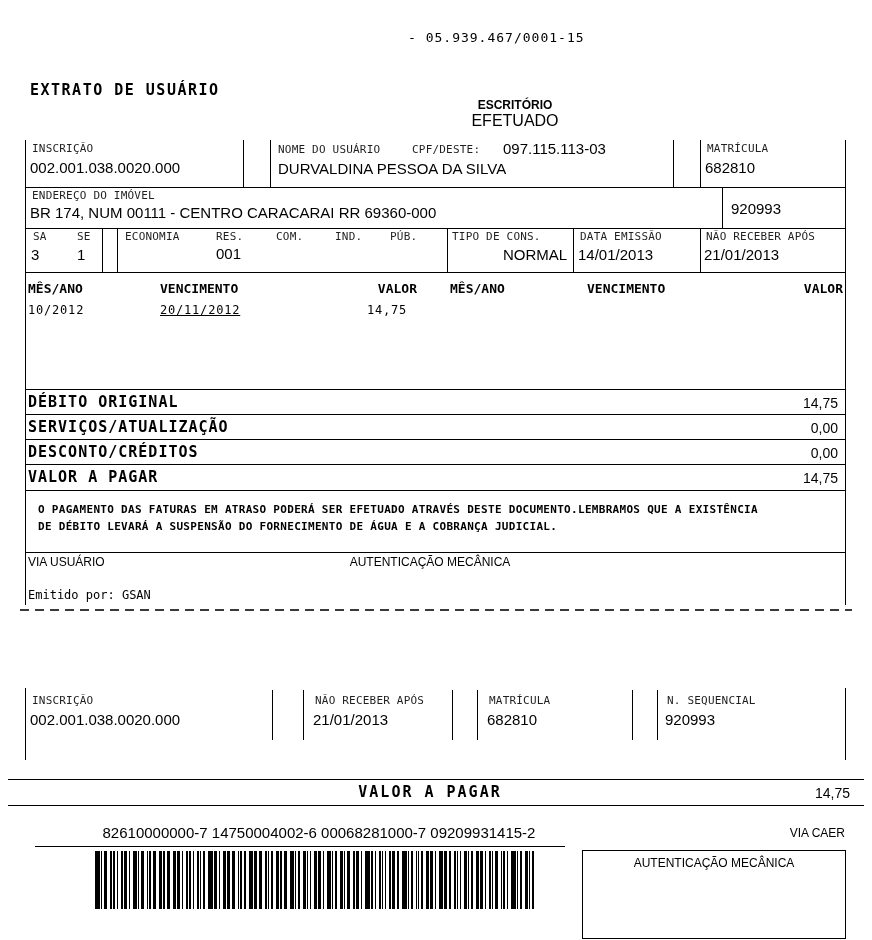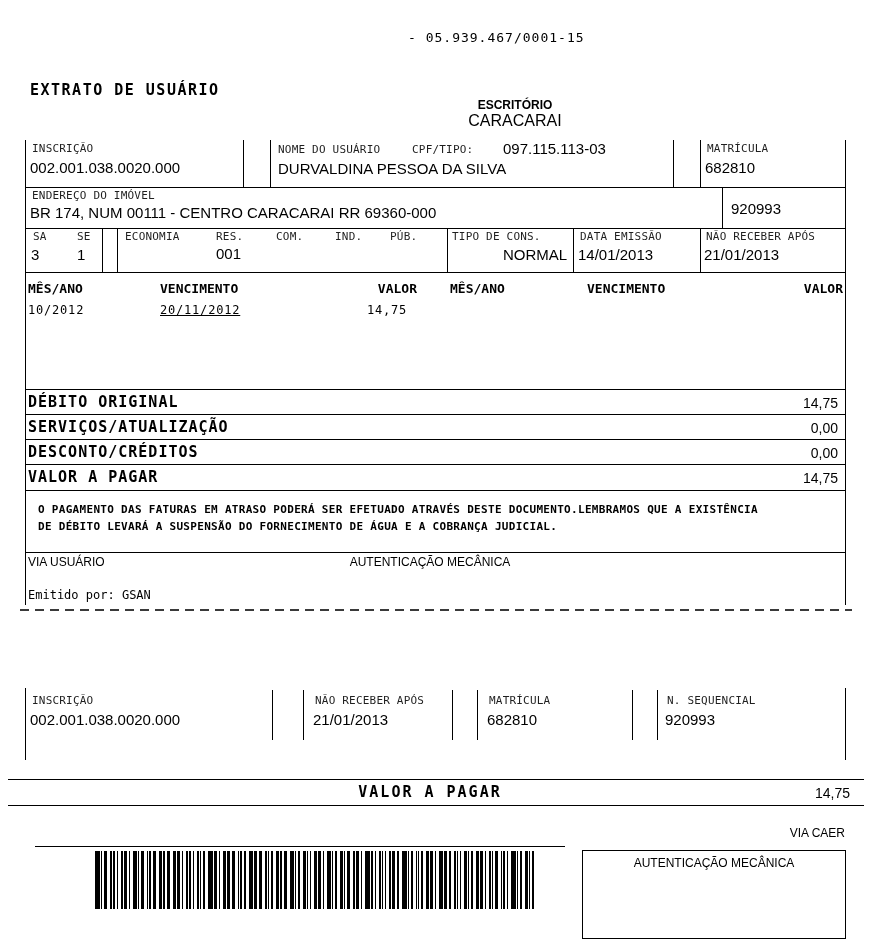--- a/index.html
+++ b/index.html
@@ -30,21 +30,21 @@
   .authbox{position:absolute;border:1px solid var(--border);background:#fff;}
 </style>
 </head>
 <body>
 
 <div class="doc">
 
   <div class="abs mono13" style="left:408px;top:31px;">- 05.939.467/0001-15</div>
   <div class="abs h-title" style="left:30px;top:82px;">EXTRATO DE USUÁRIO</div>
   <div class="abs sansb12 ctr" style="left:415px;top:99px;width:200px;">ESCRITÓRIO</div>
-  <div class="abs sans16 ctr" style="left:405px;top:112px;width:220px;">CARACARAI</div>
+  <div class="abs sans16 ctr" style="left:405px;top:112px;width:220px;">EFETUADO</div>
 
   <div class="vline" style="left:25px;top:140px;height:465px;"></div>
   <div class="vline" style="left:845px;top:140px;height:465px;"></div>
   <div class="hline" style="left:25px;top:187px;width:821px;"></div>
   <div class="hline" style="left:25px;top:228px;width:821px;"></div>
   <div class="hline" style="left:25px;top:272px;width:821px;"></div>
   <div class="hline" style="left:25px;top:389px;width:821px;"></div>
   <div class="hline" style="left:25px;top:414px;width:821px;"></div>
   <div class="hline" style="left:25px;top:439px;width:821px;"></div>
   <div class="hline" style="left:25px;top:464px;width:821px;"></div>
@@ -53,21 +53,21 @@
 
   <div class="vline" style="left:243px;top:140px;height:47px;"></div>
   <div class="vline" style="left:270px;top:140px;height:47px;"></div>
   <div class="vline" style="left:673px;top:140px;height:47px;"></div>
   <div class="vline" style="left:700px;top:140px;height:47px;"></div>
 
   <div class="abs lbl" style="left:32px;top:143px;">INSCRIÇÃO</div>
   <div class="abs val" style="left:30px;top:159px;">002.001.038.0020.000</div>
 
   <div class="abs lbl" style="left:278px;top:144px;">NOME DO USUÁRIO</div>
-  <div class="abs lbl" style="left:412px;top:144px;">CPF/TIPO:</div>
+  <div class="abs lbl" style="left:412px;top:144px;">CPF/DESTE:</div>
   <div class="abs val" style="left:503px;top:140px;">097.115.113-03</div>
   <div class="abs val" style="left:278px;top:160px;">DURVALDINA PESSOA DA SILVA</div>
 
   <div class="abs lbl" style="left:707px;top:143px;">MATRÍCULA</div>
   <div class="abs val" style="left:705px;top:159px;">682810</div>
 
   <div class="abs lbl" style="left:32px;top:190px;">ENDEREÇO DO IMÓVEL</div>
   <div class="abs val" style="left:30px;top:204px;">BR 174, NUM 00111 - CENTRO CARACARAI RR 69360-000</div>
   <div class="vline" style="left:722px;top:187px;height:41px;"></div>
   <div class="abs val" style="left:731px;top:200px;">920993</div>
@@ -150,20 +150,21 @@
   <div class="abs val" style="left:487px;top:711px;">682810</div>
 
   <div class="abs lbl" style="left:667px;top:695px;">N. SEQUENCIAL</div>
   <div class="abs val" style="left:665px;top:711px;">920993</div>
 
   <div class="hline" style="left:8px;top:779px;width:856px;"></div>
   <div class="hline" style="left:8px;top:805px;width:856px;"></div>
   <div class="abs tot ctr" style="left:330px;top:784px;width:200px;letter-spacing:2px;">VALOR A PAGAR</div>
   <div class="abs val-s rgt" style="left:750px;top:785px;width:100px;">14,75</div>
 
+  <div class="abs val ctr" style="left:88px;top:824px;width:462px;">82610000000-7 14750004002-6 00068281000-7 09209931415-2</div>
   <div class="abs sans12 rgt" style="left:745px;top:827px;width:100px;">VIA CAER</div>
   <div class="hline" style="left:35px;top:846px;width:530px;"></div>
   <div class="abs" style="left:95px;top:851px;width:445px;height:58px;" id="barcode"><svg width="445" height="58" xmlns="http://www.w3.org/2000/svg">
         <rect x="0" y="0" width="5" height="58" fill="#000"></rect>
         <rect x="6" y="0" width="1" height="58" fill="#000"></rect>
         <rect x="9" y="0" width="3" height="58" fill="#000"></rect>
         <rect x="15" y="0" width="2" height="58" fill="#000"></rect>
         <rect x="18" y="0" width="2" height="58" fill="#000"></rect>
         <rect x="22" y="0" width="1" height="58" fill="#000"></rect>
         <rect x="26" y="0" width="2" height="58" fill="#000"></rect>

